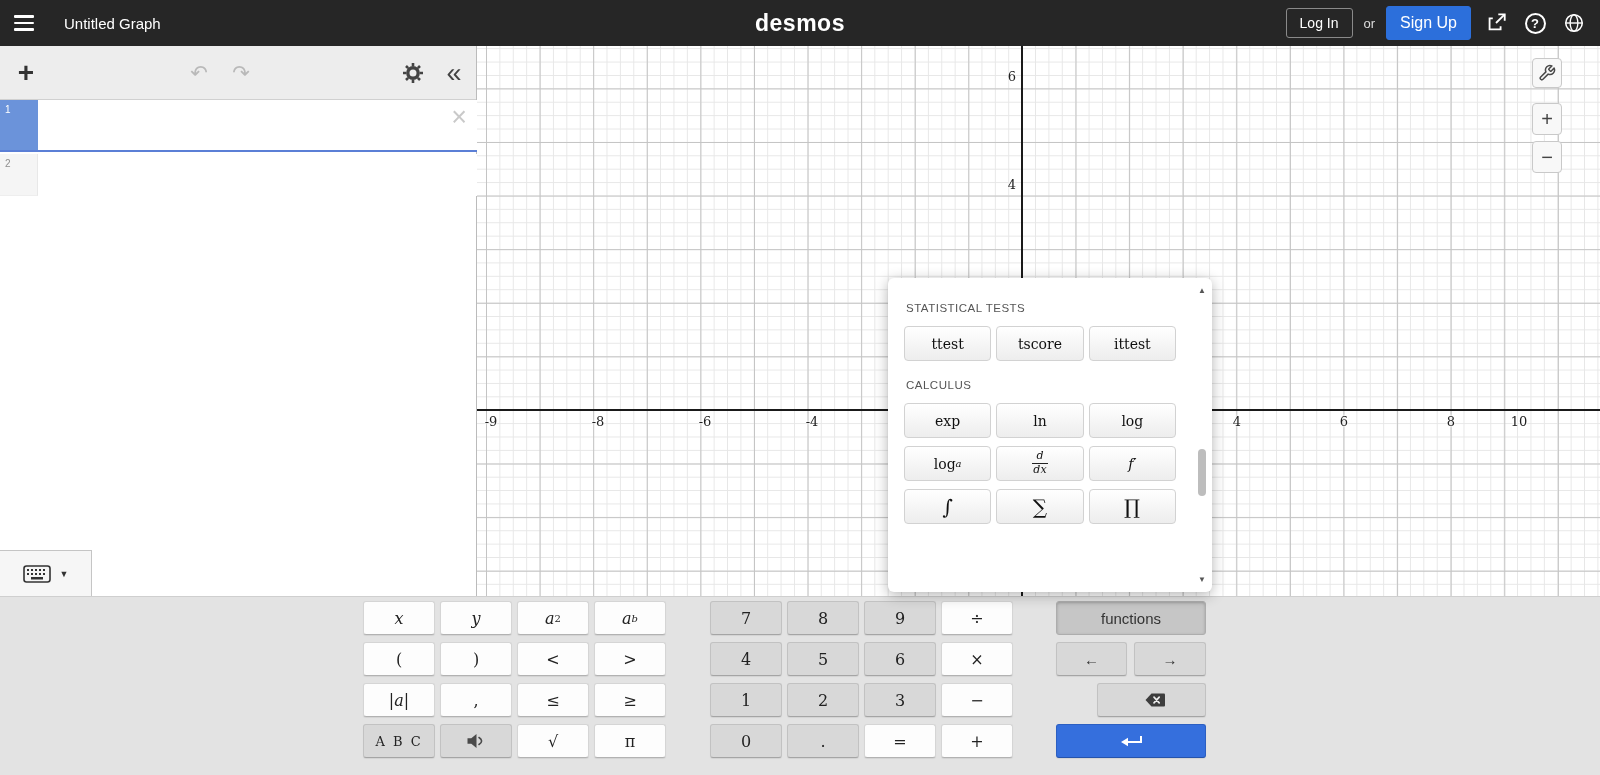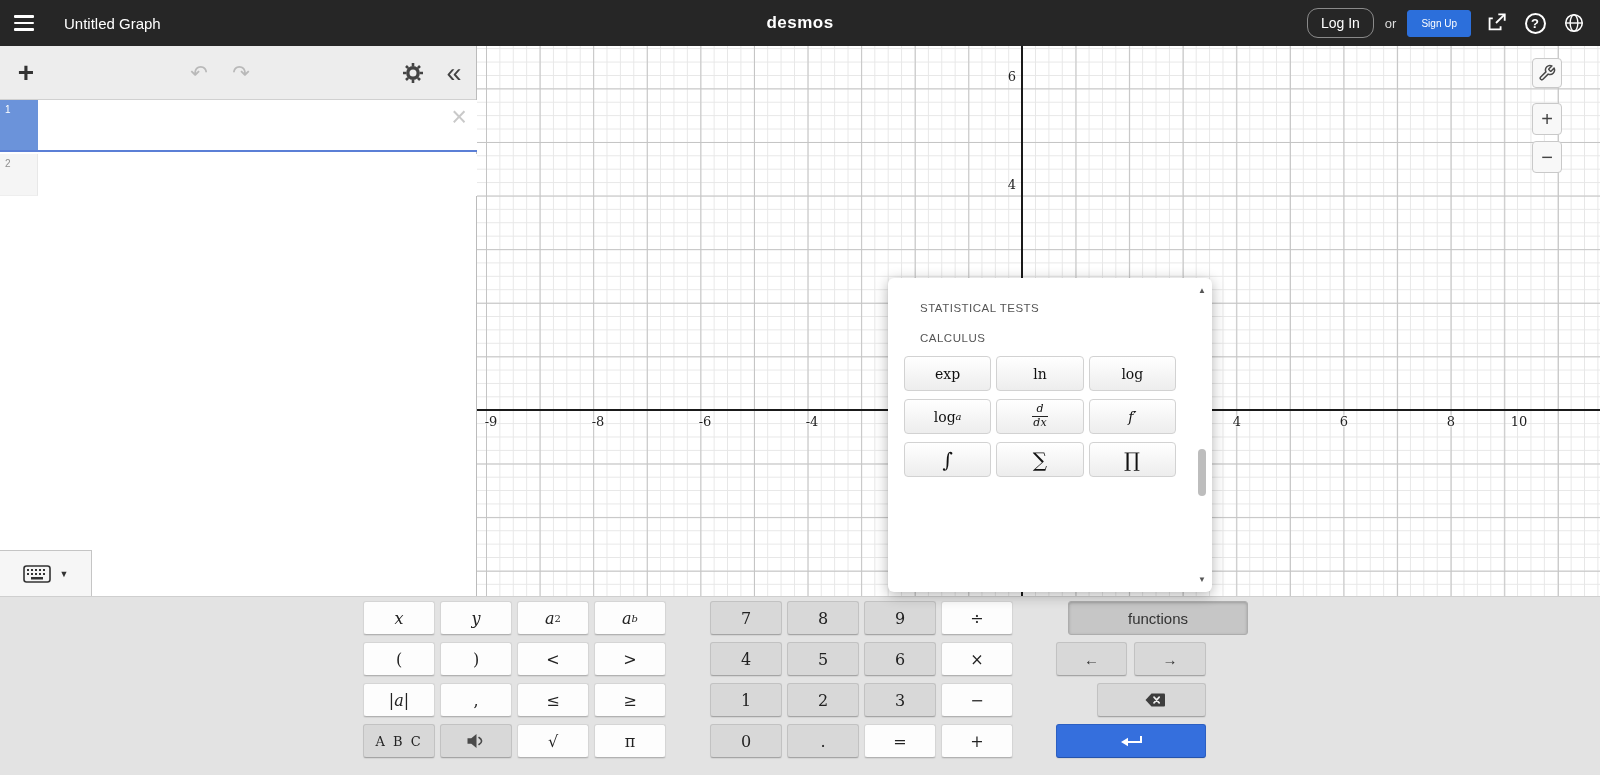--- a/index.html
+++ b/index.html
@@ -4,25 +4,25 @@
 <style>
   * { margin:0; padding:0; box-sizing:border-box; }
   body { font-family:"Liberation Sans", sans-serif; background:#fff; }
   .stage { position:relative; width:1600px; height:775px; overflow:hidden; background:#fff; }
 
   
   .topbar { position:absolute; left:0; top:0; width:1600px; height:46px; background:#262626; display:flex; align-items:center; z-index:30; }
   .hamburger { width:40px; height:46px; background:none; border:none; display:flex; flex-direction:column; justify-content:center; align-items:center; gap:4px; cursor:pointer; margin-left:4px; }
   .hamburger .bar { width:20px; height:2.5px; background:#fff; border-radius:1px; }
   .graph-title { color:#fff; font-size:15px; margin-left:20px; cursor:pointer; }
-  .logo { position:absolute; left:50%; transform:translateX(-50%); color:#fff; font-size:17px; font-weight:600; letter-spacing:0.5px; }
+  .logo { position:absolute; left:50%; transform:translateX(-50%); color:#fff; font-size:23px; font-weight:600; letter-spacing:0.5px; }
   .topbar-right { position:absolute; right:12px; top:0; height:46px; display:flex; align-items:center; gap:11px; }
-  .login-btn { background:transparent; border:1px solid #8a8a8a; border-radius:11px; color:#fff; font-size:14px; padding:6px 13px; cursor:pointer; }
+  .login-btn { background:transparent; border:1px solid #8a8a8a; border-radius:3px; color:#fff; font-size:14px; padding:6px 13px; cursor:pointer; }
   .or { color:#ddd; font-size:13px; }
-  .signup-btn { background:#2c6fdb; border:1px solid #2c6fdb; border-radius:3px; color:#fff; font-size:10px; padding:7px 13px; cursor:pointer; }
+  .signup-btn { background:#2c6fdb; border:1px solid #2c6fdb; border-radius:3px; color:#fff; font-size:16px; padding:7px 13px; cursor:pointer; }
   .icon-btn { background:none; border:none; width:28px; height:28px; display:flex; align-items:center; justify-content:center; cursor:pointer; }
   .help-circle { width:21px; height:21px; border:2px solid #fff; border-radius:50%; color:#fff; font-size:13px; font-weight:bold; display:flex; align-items:center; justify-content:center; }
 
   
   .expr-panel { position:absolute; left:0; top:46px; width:477px; height:550px; background:#fff; border-right:1px solid #bbb; z-index:10; }
   .expr-toolbar { position:relative; height:54px; background:#ededed; border-bottom:1px solid #d0d0d0; }
   .tool-btn { position:absolute; background:none; border:none; cursor:pointer; display:flex; align-items:center; justify-content:center; }
   .add-btn { left:8px; top:9px; width:36px; height:36px; font-size:28px; color:#333; font-weight:bold; }
   .undo-btn { left:183px; top:12px; width:32px; height:30px; font-size:21px; color:#b9b9b9; }
   .redo-btn { left:225px; top:12px; width:32px; height:30px; font-size:21px; color:#b9b9b9; }
@@ -61,21 +61,21 @@
   .zoomout-btn { left:1532px; top:141px; height:32px; font-size:20px; color:#444; }
 
   
   .fn-popup { position:absolute; left:888px; top:278px; width:324px; height:314px; background:#fff; border-radius:6px;
               box-shadow:0 3px 14px rgba(0,0,0,0.3); padding:6px 36px 10px 16px; z-index:25; }
   .fn-row { display:flex; gap:5px; margin-bottom:8px; }
   .fn-btn { width:88px; height:35px; display:flex; align-items:center; justify-content:center;
             background:linear-gradient(#ffffff,#ededed); border:1px solid #d2d2d2; border-radius:4px;
             font-family:"DejaVu Serif", serif; font-size:14px; color:#111; cursor:pointer; }
   .fn-btn.big { font-size:20px; }
-  .fn-header { font-size:11.5px; color:#555; letter-spacing:0.5px; margin:18px 0 12px 16px; }
+  .fn-header { font-size:11.5px; color:#555; letter-spacing:0.5px; margin:18px 0 12px 2px; }
   .fn-scroll { position:absolute; right:3px; top:4px; bottom:4px; width:14px; }
   .fn-scroll .arrow { position:absolute; left:0; width:14px; text-align:center; font-size:8px; color:#555; cursor:pointer; }
   .fn-scroll .up { top:4px; } .fn-scroll .down { bottom:4px; }
   .fn-thumb { position:absolute; left:3px; top:167px; width:8px; height:47px; background:#bdbdbd; border-radius:4px; cursor:pointer; }
   .sub { font-size:10px; vertical-align:-4px; font-style:italic; }
   .sup { font-size:10px; vertical-align:6px; }
   .frac { display:inline-flex; flex-direction:column; align-items:center; font-size:11px; line-height:1.15; font-style:italic; }
   .frac .num { border-bottom:1px solid #222; padding:0 4px; }
 
   
@@ -84,21 +84,21 @@
   .key.gray { background:#d8d8d8; border-color:#c2c2c2; border-bottom-color:#a5a5a5; }
   .key.active { background:#c6c6c6; border-color:#adadad; box-shadow:inset 0 1px 3px rgba(0,0,0,0.22); }
   .key.blue { background:#356fdd; border-color:#2c5fc2; border-bottom-color:#2553ab; }
   .key .it, .it { font-style:italic; }
   .key.sans { font-family:"Liberation Sans", sans-serif; font-size:15px; color:#333; }
   .key.abc { font-size:13px; letter-spacing:2px; }
   .kgrid { position:absolute; top:4px; display:grid; grid-template-columns:repeat(4,72px); grid-auto-rows:34px; column-gap:5px; row-gap:7px; }
   .kgrid.left { left:363px; } .kgrid.mid { left:710px; }
   .kright { position:absolute; left:1056px; top:4px; width:150px; height:157px; }
   .kright .key { position:absolute; height:34px; }
-  .k-fn { left:12px; top:0; width:180px; }
+  .k-fn { left:0; top:0; width:150px; }
   .k-larr { left:0; top:41px; width:71px; }
   .k-rarr { left:78px; top:41px; width:72px; }
   .k-bsp { left:41px; top:82px; width:109px; }
   .k-ent { left:0; top:123px; width:150px; }
 </style>
 </head>
 <body>
 
 <div class="stage">
 
@@ -198,20 +198,25 @@
   <button class="graph-btn wrench-btn">
     <svg width="18" height="18" viewBox="0 0 24 24" fill="none" stroke="#4a4a4a" stroke-width="2" stroke-linejoin="round">
         <path d="M14.7 6.3a1 1 0 0 0 0 1.4l1.6 1.6a1 1 0 0 0 1.4 0l3.77-3.77a6 6 0 0 1-7.94 7.94l-6.91 6.91a2.12 2.12 0 0 1-3-3l6.91-6.91a6 6 0 0 1 7.94-7.94l-3.76 3.76z"></path>
       </svg>
   </button>
   <button class="graph-btn zoomin-btn">+</button>
   <button class="graph-btn zoomout-btn">−</button>
 
   <div class="fn-popup">
     <div class="fn-header">STATISTICAL TESTS</div>
+    <div class="fn-row">
+      <button class="fn-btn">ttest</button>
+      <button class="fn-btn">tscore</button>
+      <button class="fn-btn">ittest</button>
+    </div>
     <div class="fn-header">CALCULUS</div>
     <div class="fn-row">
       <button class="fn-btn">exp</button>
       <button class="fn-btn">ln</button>
       <button class="fn-btn">log</button>
     </div>
     <div class="fn-row">
       <button class="fn-btn">
           <span>log</span>
           <span class="sub">a</span>

